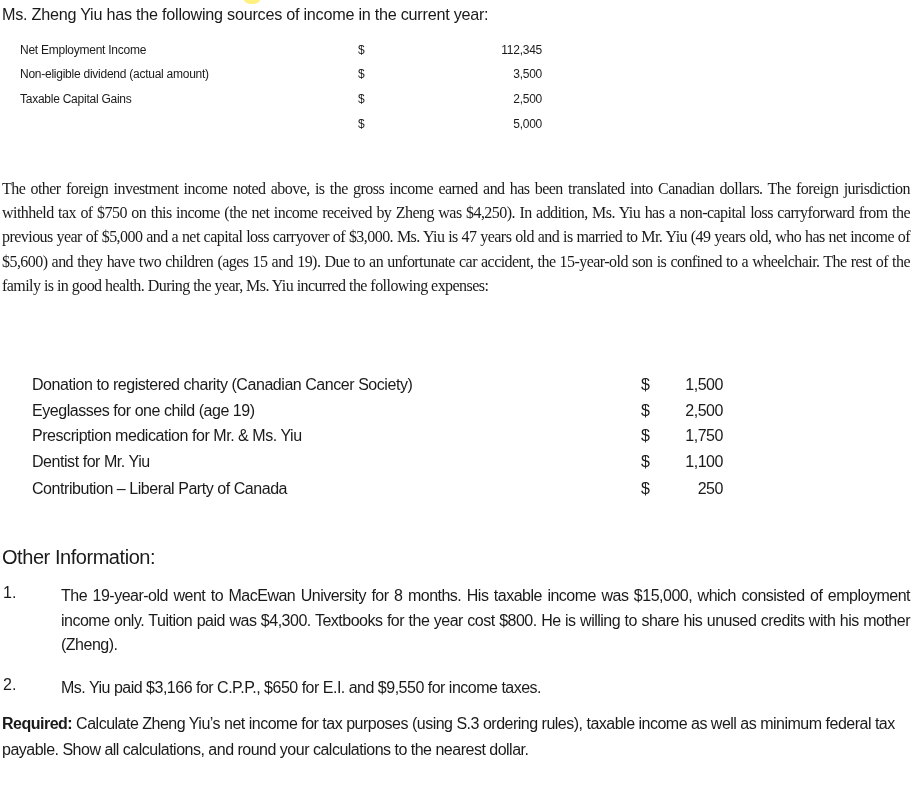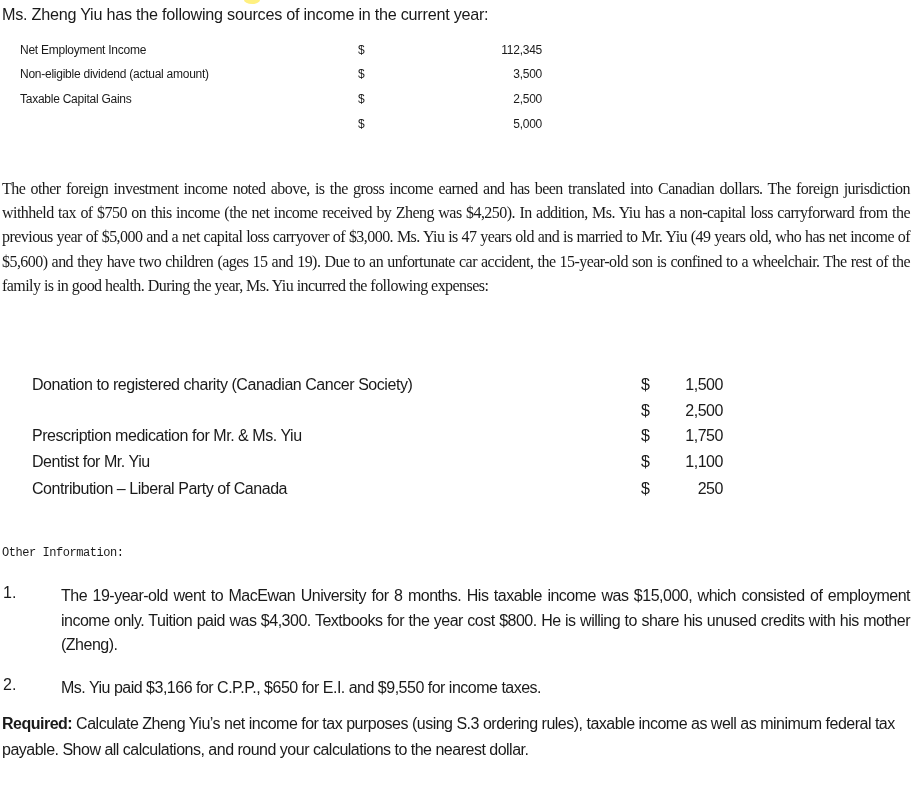--- a/index.html
+++ b/index.html
@@ -16,21 +16,21 @@
     .income-row .cur { position: absolute; left: 338px; top: 0; }
     .income-row .amt { position: absolute; right: 8px; top: 0; text-align: left; }
     .para {
       position: absolute; left: 2px; top: 177px; width: 908px;
       font-size: 16px; line-height: 24.2px; text-align: justify; letter-spacing: -0.55px; font-family: Liberation Serif, serif;
     }
     .exp-row { position: absolute; left: 20px; height: 26px; width: 705px; font-size: 16px; letter-spacing: -0.45px; }
     .exp-row .lbl { position: absolute; left: 0; top: 0; margin-left: 12px; }
     .exp-row .cur { position: absolute; left: 621px; top: 0; }
     .exp-row .amt { position: absolute; right: 2px; top: 0; text-align: center; }
-    .other-head { left: 2px; top: 546px; font-size: 12px; letter-spacing: -0.45px; font-family: Liberation Mono, monospace; }
+    .other-head { left: 2px; top: 546px; font-size: 20px; letter-spacing: -0.45px; }
     .item-num { position: absolute; left: 3px; font-size: 16px; }
     .item-text {
       position: absolute; left: 61px; width: 849px; font-size: 16px; line-height: 24.5px;
       text-align: justify; letter-spacing: -0.5px;
     }
     .req {
       position: absolute; left: 2px; top: 711px; width: 908px; font-size: 16px; line-height: 26px; letter-spacing: -0.5px;
     }
     .req b { font-weight: bold; }
   </style>
@@ -65,20 +65,21 @@
 
 <div class="para">The other foreign investment income noted above, is the gross income earned and has been translated into Canadian dollars. The foreign jurisdiction withheld tax of $750 on this income (the net income received by Zheng was $4,250). In addition, Ms. Yiu has a non-capital loss carryforward from the previous year of $5,000 and a net capital loss carryover of $3,000. Ms. Yiu is 47 years old and is married to Mr. Yiu (49 years old, who has net income of $5,600) and they have two children (ages 15 and 19). Due to an unfortunate car accident, the 15-year-old son is confined to a wheelchair. The rest of the family is in good health. During the year, Ms. Yiu incurred the following expenses:</div>
 
 <div>
   <div class="exp-row" style="top:376px;">
     <span class="lbl">Donation to registered charity (Canadian Cancer Society)</span>
     <span class="cur">$</span>
     <span class="amt">1,500</span>
   </div>
   <div class="exp-row" style="top:402px;">
+    <span class="lbl">Eyeglasses for one child (age 19)</span>
     <span class="cur">$</span>
     <span class="amt">2,500</span>
   </div>
   <div class="exp-row" style="top:427px;">
     <span class="lbl">Prescription medication for Mr. &amp; Ms. Yiu</span>
     <span class="cur">$</span>
     <span class="amt">1,750</span>
   </div>
   <div class="exp-row" style="top:453px;">
     <span class="lbl">Dentist for Mr. Yiu</span>

